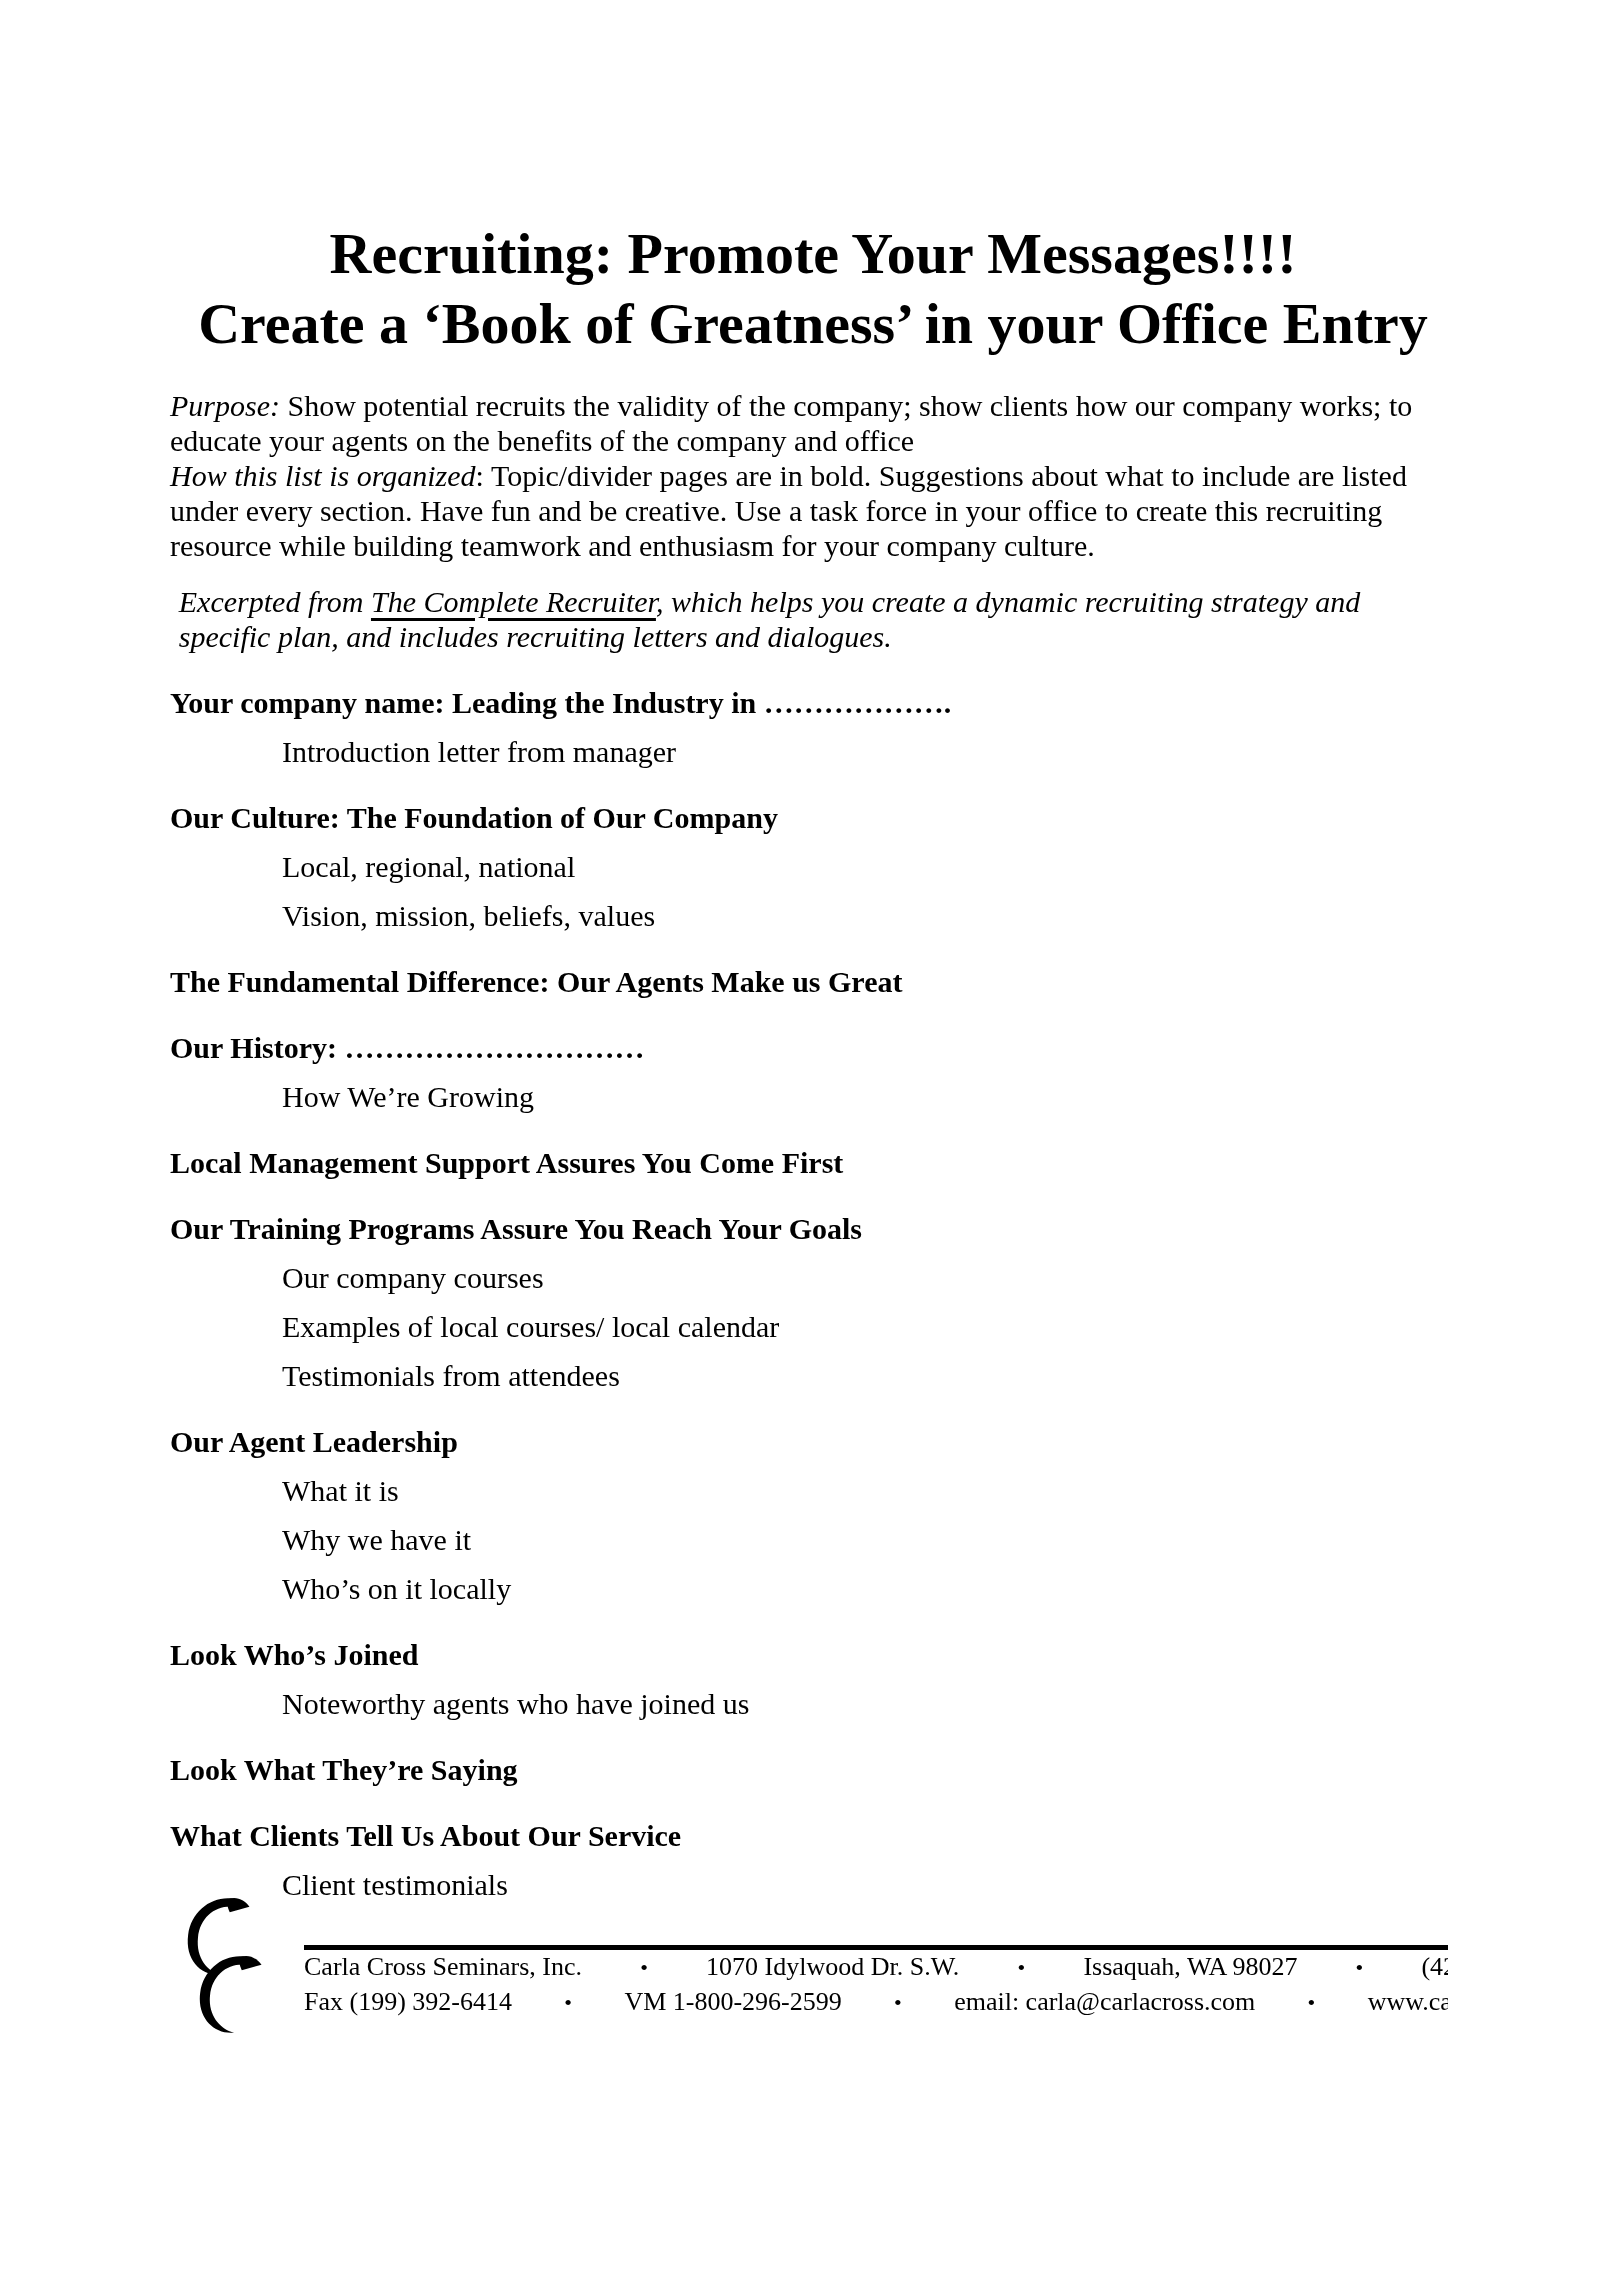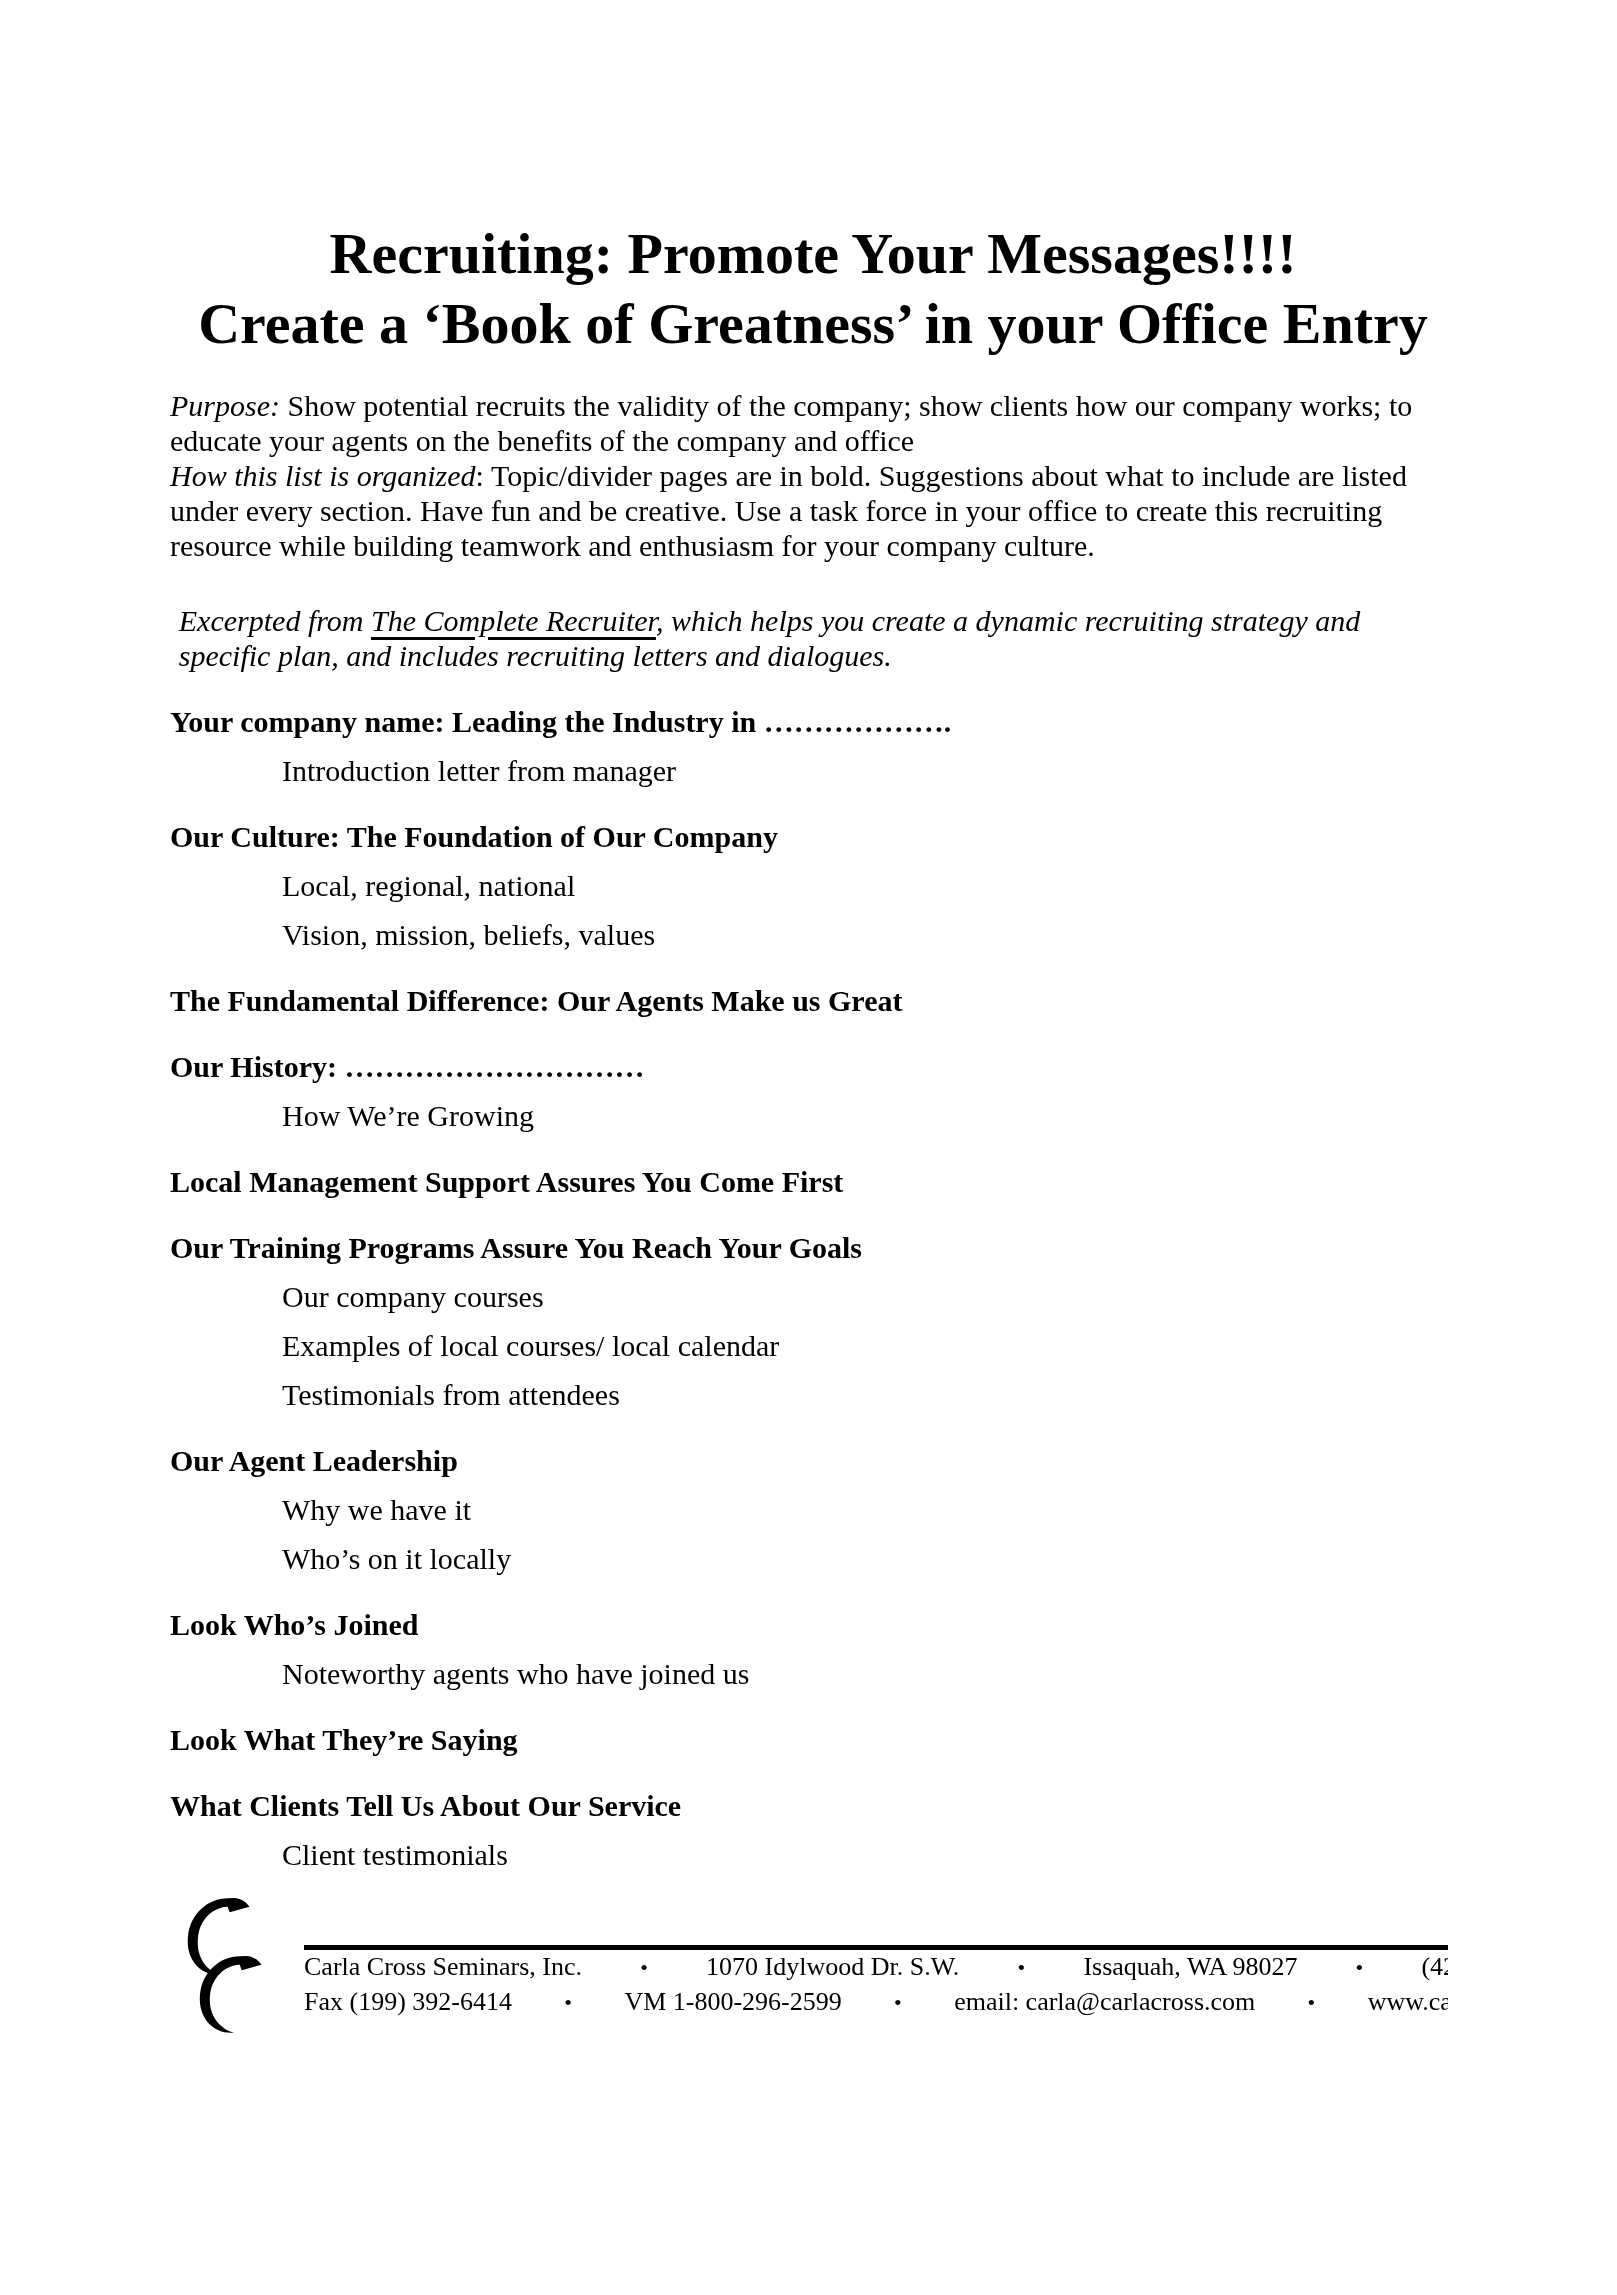--- a/index.html
+++ b/index.html
@@ -25,21 +25,21 @@
     font-size: 58px;
     line-height: 1.21;
   }
   .body-line {
     margin: 0;
     font-size: 30px;
     line-height: 35px;
   }
   .it { font-style: italic; }
   .excerpt {
-    margin-top: 40px;
+    margin-top: 21px;
     font-style: italic;
     padding-left: 8.8px;
     text-indent: 0;
   }
   .book-title {
     text-decoration: underline;
     text-decoration-thickness: 3.3px;
     text-underline-offset: 5.5px;
   }
   .section { margin-top: 31px; }
@@ -131,20 +131,21 @@
 
     <div class="section">
       <h2 class="section-heading">Our Training Programs Assure You Reach Your Goals</h2>
       <p class="section-item">Our company courses</p>
       <p class="section-item">Examples of local courses/ local calendar</p>
       <p class="section-item">Testimonials from attendees</p>
     </div>
 
     <div class="section">
       <h2 class="section-heading">Our Agent Leadership</h2>
+      <p class="section-item">What it is</p>
       <p class="section-item">Why we have it</p>
       <p class="section-item">Who’s on it locally</p>
     </div>
 
     <div class="section">
       <h2 class="section-heading">Look Who’s Joined</h2>
       <p class="section-item">Noteworthy agents who have joined us</p>
     </div>
 
     <div class="section">

